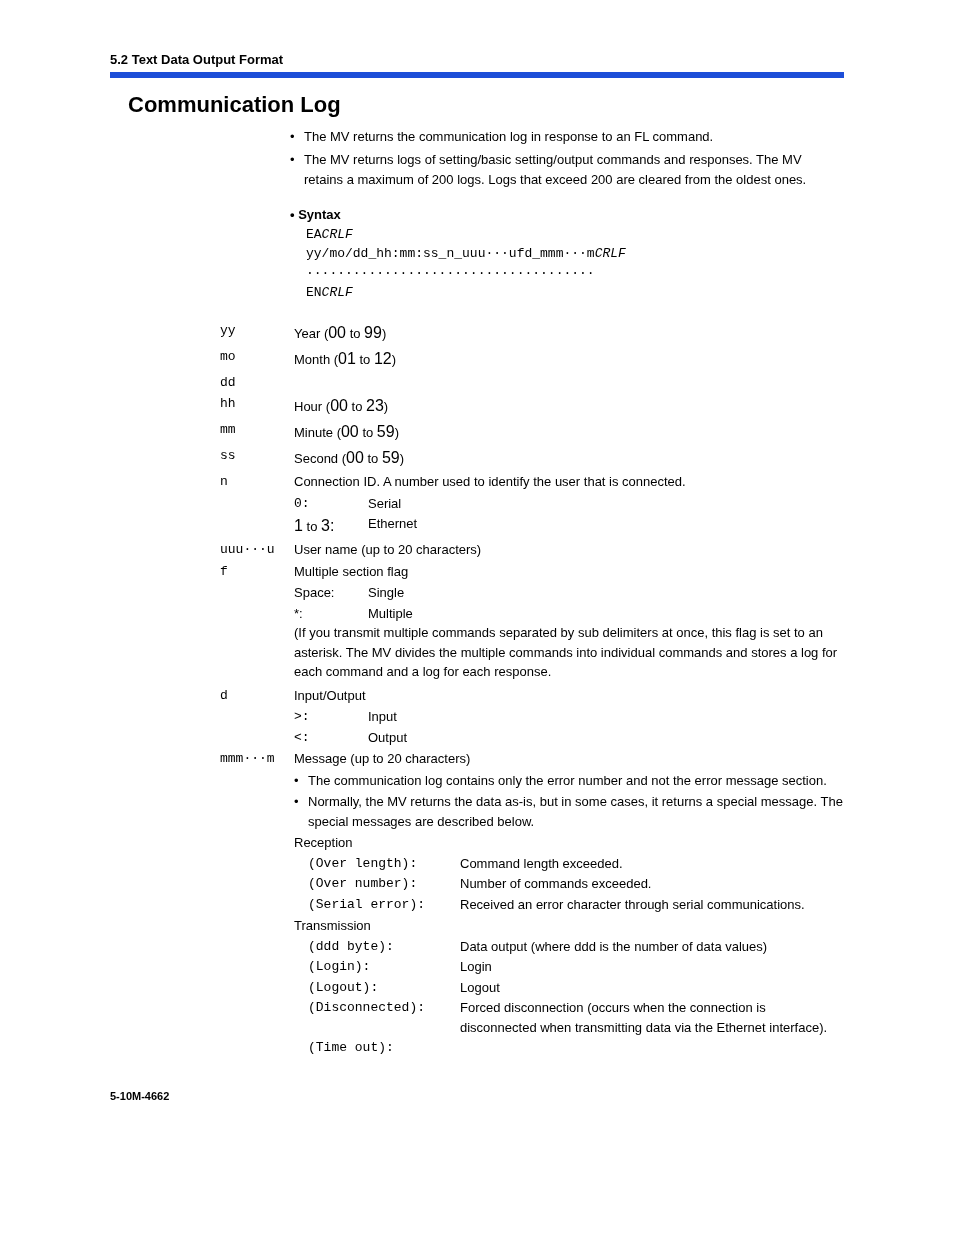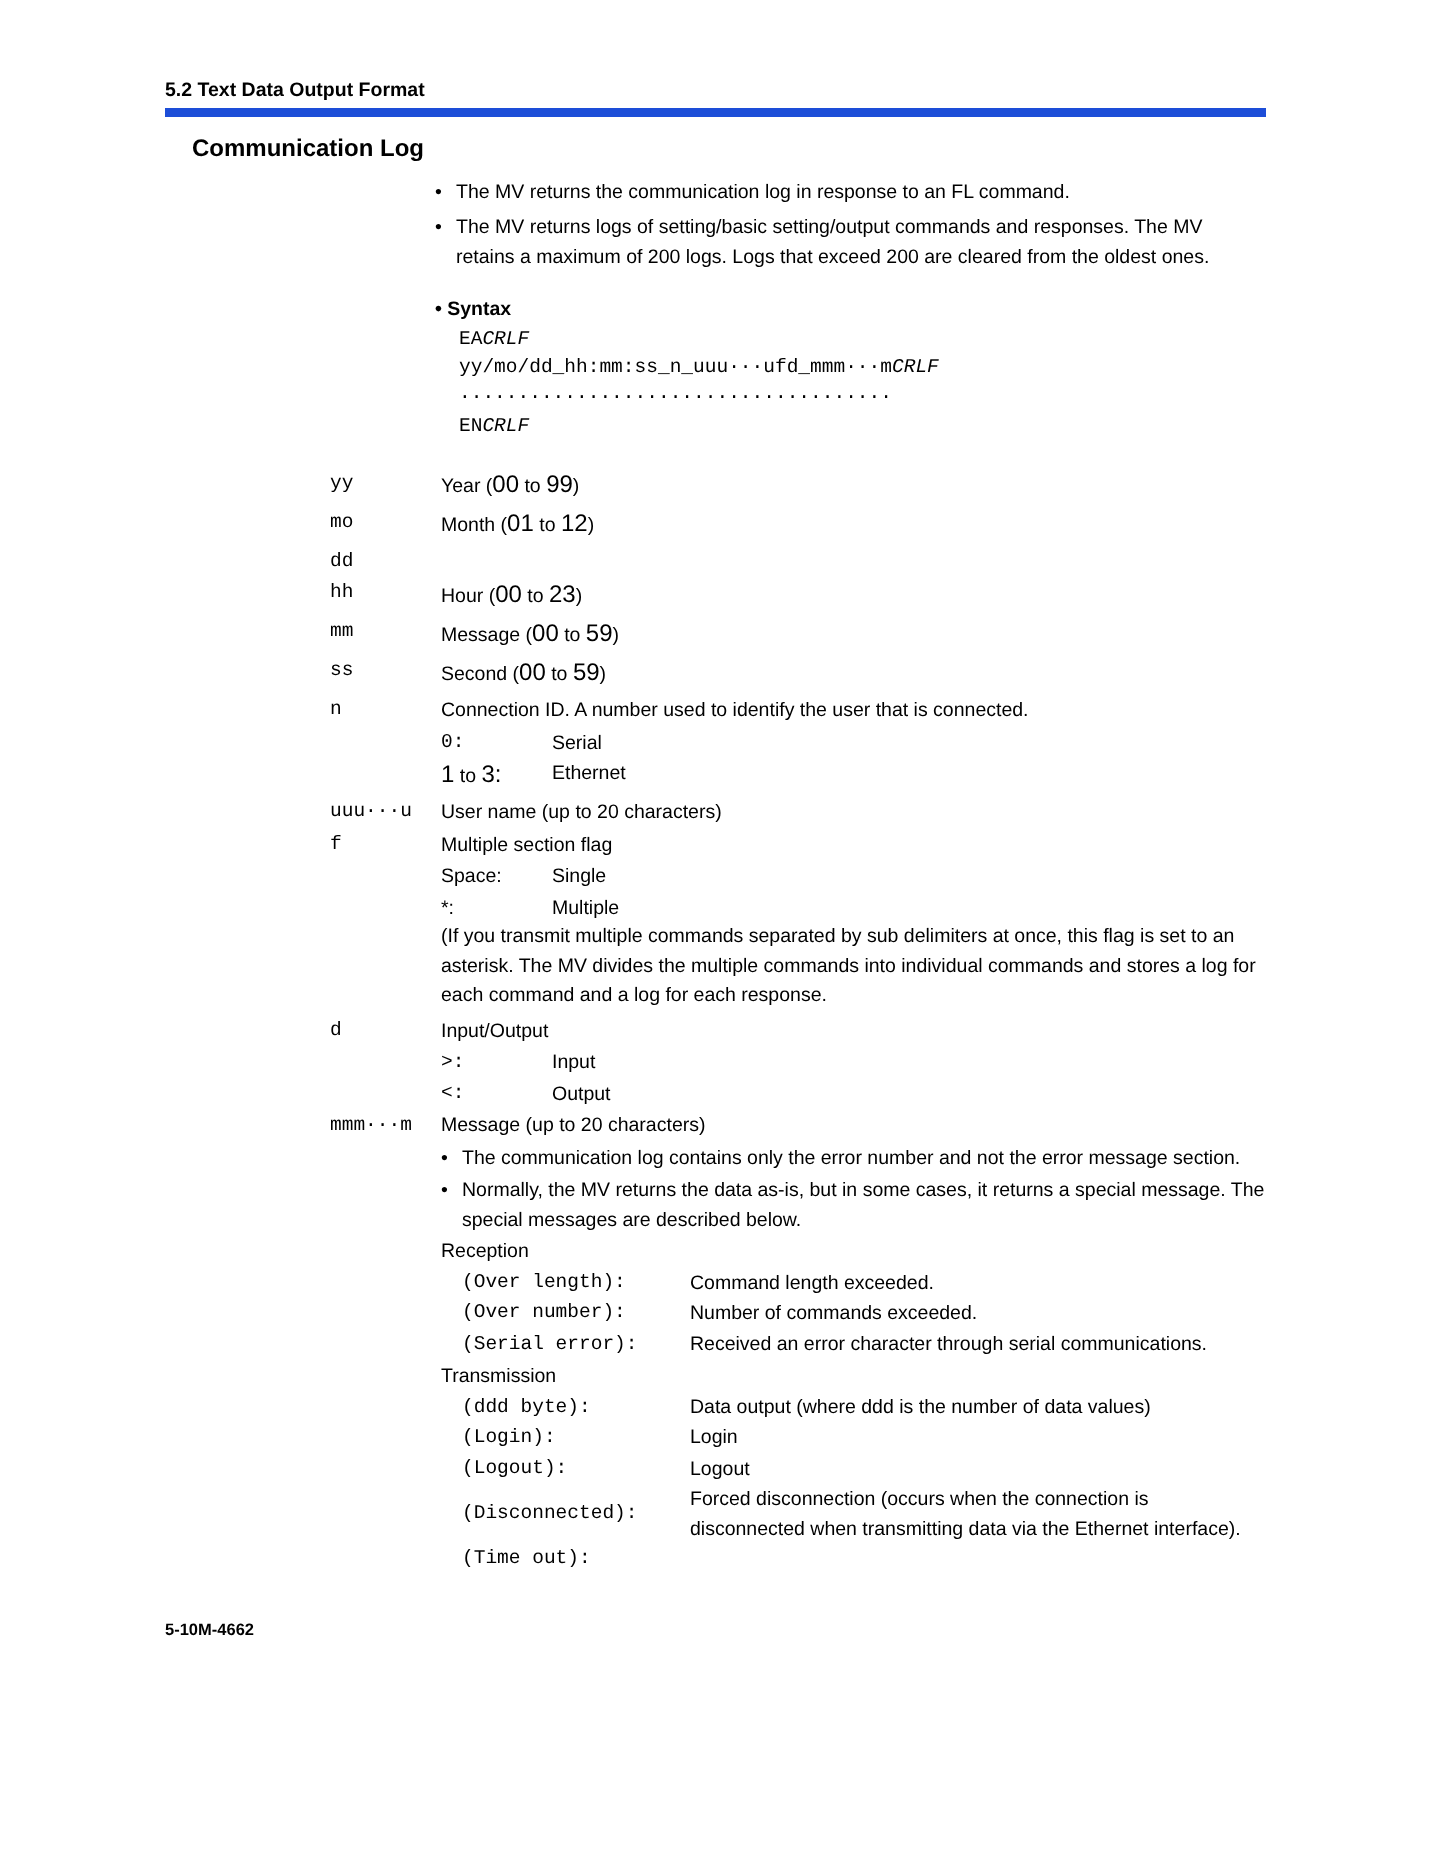--- a/index.html
+++ b/index.html
@@ -11,21 +11,21 @@
     padding: 50px 110px 30px 110px;
     line-height: 1.5;
   }
   .header-line {
     font-weight: bold;
     border-bottom: 6px solid #1d4ed8;
     padding-bottom: 2px;
     margin-bottom: 10px;
   }
   .section-title {
-    font-size: 16px;
+    font-size: 22px;
     font-weight: bold;
     margin: 8px 0 6px 18px;
   }
   .intro {
     margin-left: 180px;
     margin-bottom: 16px;
   }
   .intro-row {
     display: flex;
     margin-bottom: 4px;
@@ -93,21 +93,20 @@
     width: 14px;
     flex-shrink: 0;
   }
   .bullettext {
     flex: 1;
   }
   .msgrow {
     display: flex;
     margin-top: 1px;
     margin-left: 14px;
-    align-items: center;
   }
   .msgkey {
     width: 152px;
     flex-shrink: 0;
     font-family: "Courier New", monospace;
     font-size: 13px;
   }
   .msgval {
     flex: 1;
   }
@@ -158,21 +157,21 @@
   </div>
   <div class="defrow">
     <div class="defkey">dd</div>
   </div>
   <div class="defrow">
     <div class="defkey">hh</div>
     <div class="defval"><span>Hour (</span><span class="mono">00</span><span> to </span><span class="mono">23</span><span>)</span></div>
   </div>
   <div class="defrow">
     <div class="defkey">mm</div>
-    <div class="defval"><span>Message (</span><span class="mono">00</span><span> to </span><span class="mono">59</span><span>)</span></div>
+    <div class="defval"><span>Minute (</span><span class="mono">00</span><span> to </span><span class="mono">59</span><span>)</span></div>
   </div>
   <div class="defrow">
     <div class="defkey">ss</div>
     <div class="defval"><span>Second (</span><span class="mono">00</span><span> to </span><span class="mono">59</span><span>)</span></div>
   </div>
 
   <div class="defrow">
     <div class="defkey">n</div>
     <div class="defval">
       <div class="para">Connection ID. A number used to identify the user that is connected.</div>

